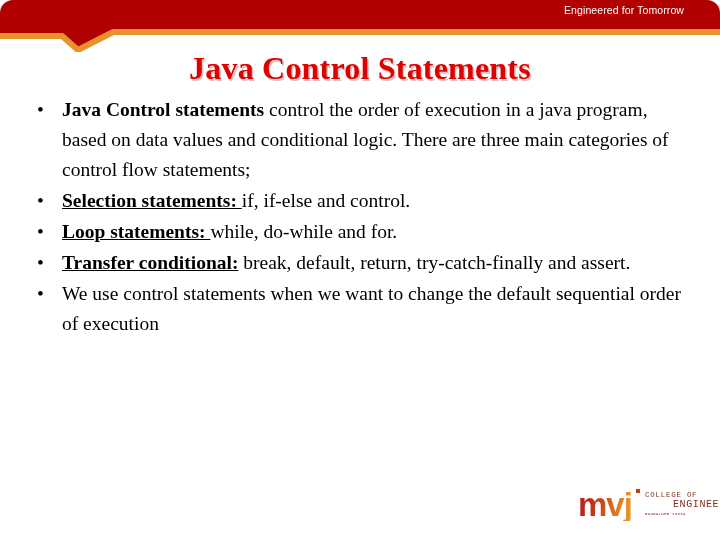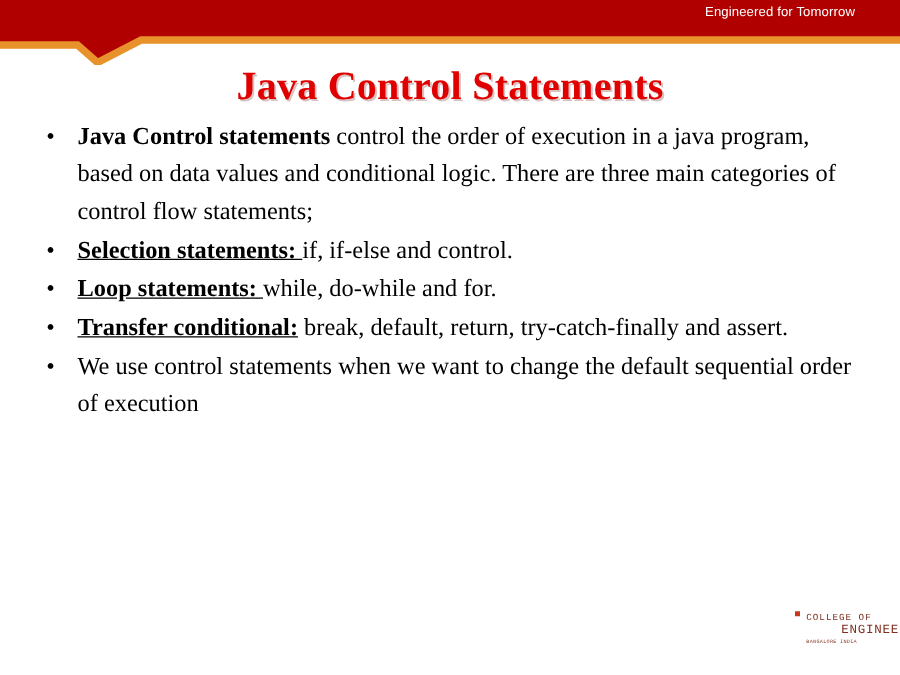--- a/index.html
+++ b/index.html
@@ -15,20 +15,21 @@
     position: relative;
   }
 
   
   .slide {
     position: relative;
     width: 720px;
     height: 540px;
     background: #ffffff;
     overflow: hidden;
+    border-radius: 13px;
   }
 
   
   .header {
     position: absolute;
     left: 0;
     top: 0;
     width: 720px;
     height: 52px;
   }
@@ -199,20 +200,21 @@
     </div>
 
     <div class="bullet">
       <span class="dot">•</span>
       <span class="txt"><span>We use control statements when we want to change the default sequential order of execution</span></span>
     </div>
 
   </div>
 
   <div class="logo">
+    <div class="logo-mark">mvj</div>
     <div class="logo-dot"></div>
     <div class="logo-text">
       <div class="logo-l1">COLLEGE OF</div>
       <div class="logo-l2">ENGINEERING</div>
       <div class="logo-l3">BANGALORE INDIA</div>
     </div>
   </div>
 
 </div>
 

